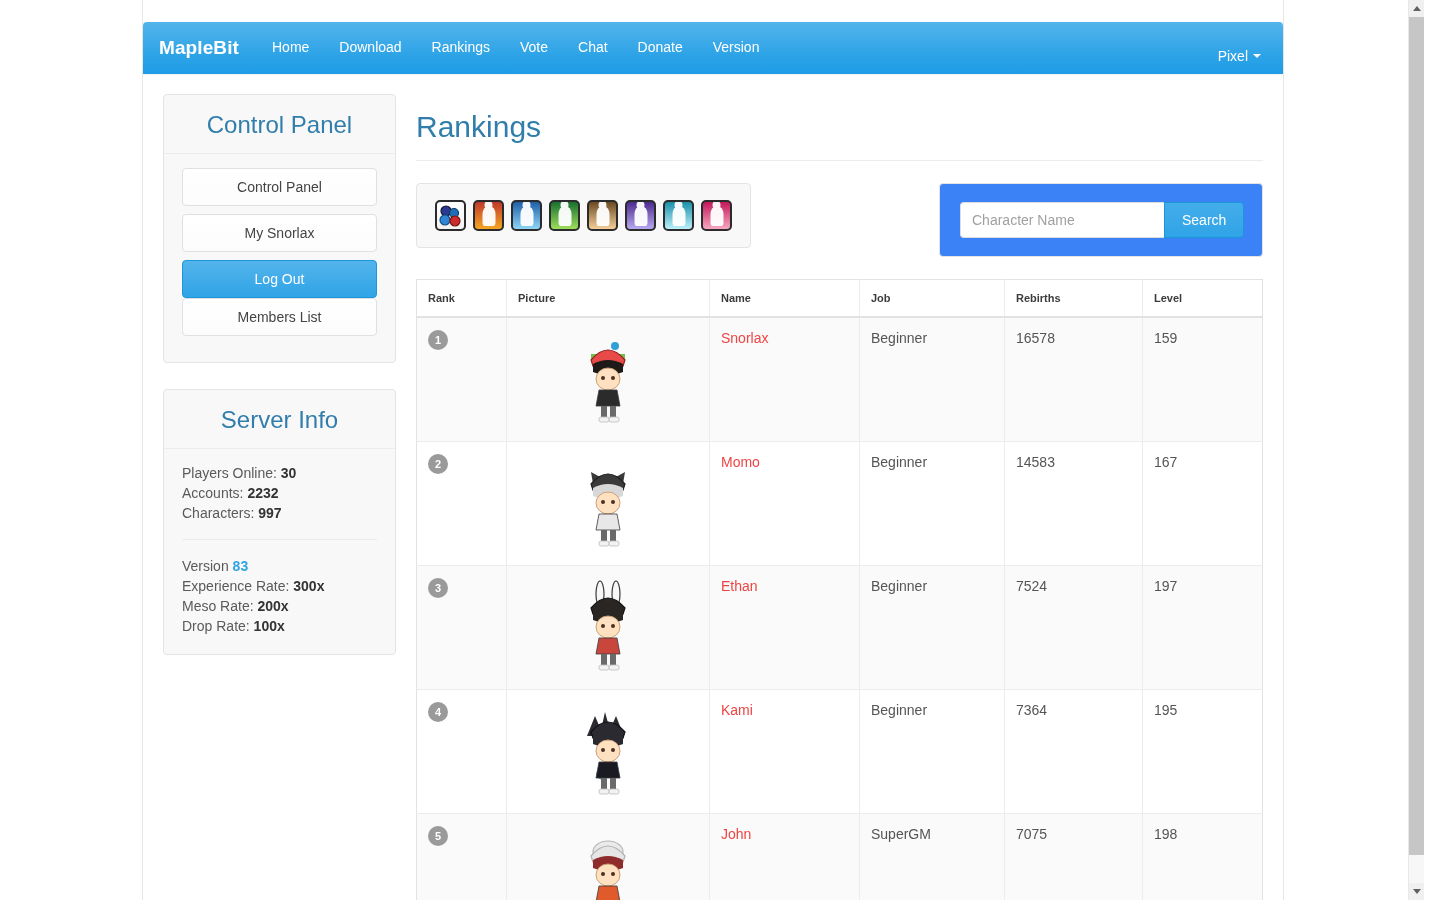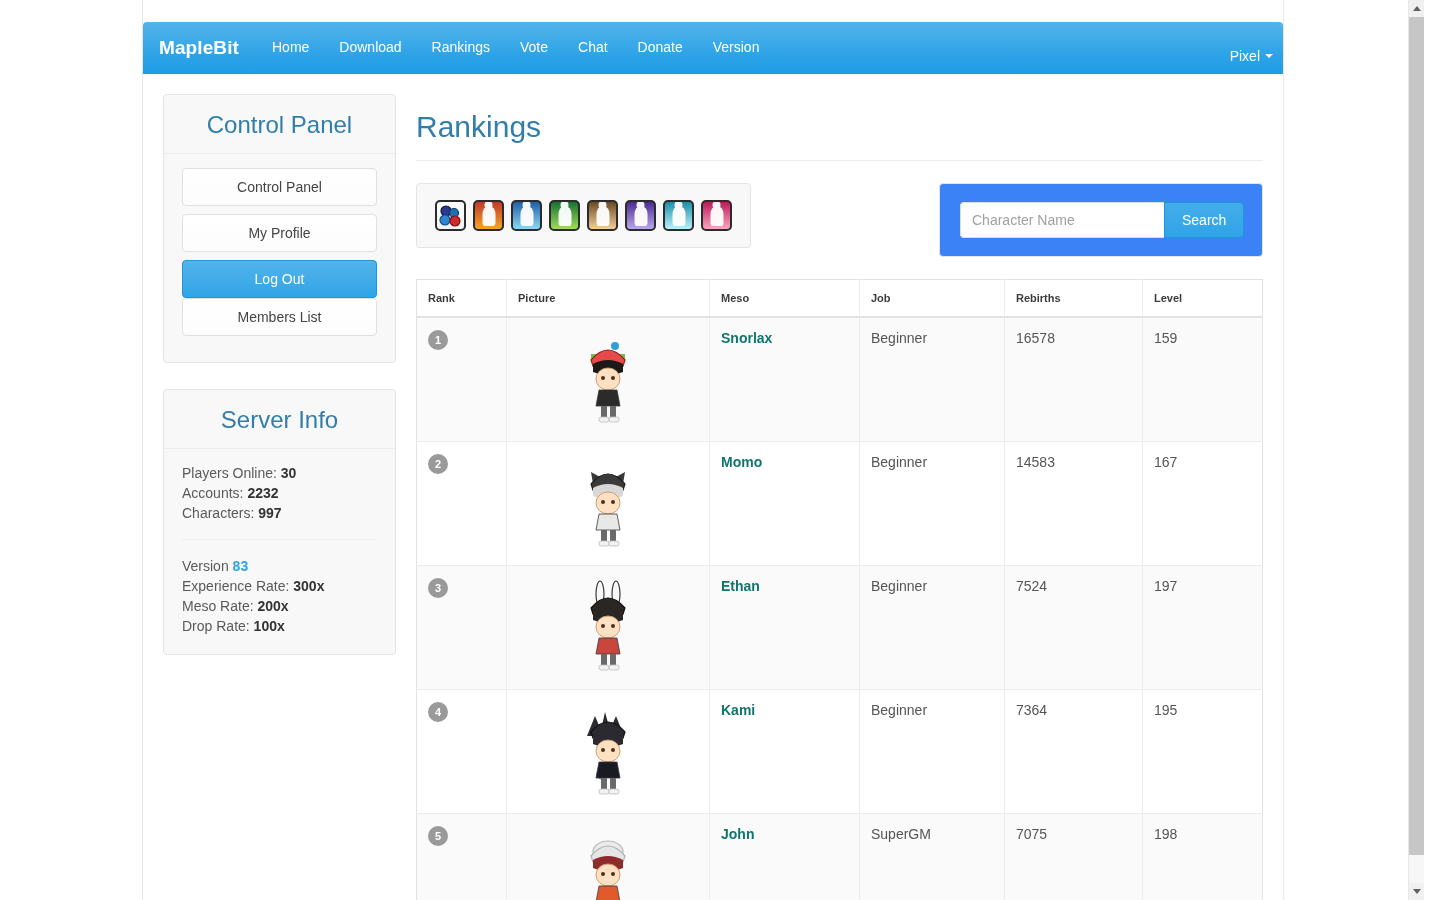--- a/index.html
+++ b/index.html
@@ -103,20 +103,21 @@
     text-decoration: none;
     font-size: 14px;
     line-height: 52px;
     padding: 0 15px;
   }
   #nav-right {
     margin-left: auto;
     display: flex;
     align-items: center;
     height: 36px;
+    padding-right: 12px;
     margin-top: 16px;
   }
   #nav-right a {
     color: #ffffff;
     text-decoration: none;
     font-size: 14px;
     line-height: 52px;
     padding: 0 10px;
     display: flex;
     align-items: center;
@@ -341,24 +342,23 @@
     justify-content: center;
     width: 20px; height: 20px;
     border-radius: 50%;
     background: #9a9a9a;
     color: #ffffff;
     font-size: 11px;
     font-weight: bold;
     line-height: 1;
   }
   .char-name-link {
-    color: #0f766e;
+    color: #ef4444;
     text-decoration: none;
     cursor: pointer;
-    font-weight: bold;
   }
 
   .pic-cell { text-align: center; height: 113px; }
   .avatar-wrap {
     display: inline-block;
     position: relative;
     width: 70px; height: 96px;
   }
   .avatar-wrap svg { display: block; }
 </style>
@@ -405,21 +405,21 @@
     <div id="body-row">
 
       <aside id="sidebar">
 
         <section class="panel">
           <div class="panel-heading">
             <h3 class="panel-title">Control Panel</h3>
           </div>
           <div class="panel-body">
             <button class="btn-block">Control Panel</button>
-            <button class="btn-block">My Profile</button>
+            <button class="btn-block">My Snorlax</button>
             <button class="btn-block btn-primary">Log Out</button>
             <button class="btn-block">Members List</button>
           </div>
         </section>
 
         <section class="panel">
           <div class="panel-heading">
             <h3 class="panel-title">Server Info</h3>
           </div>
           <div class="panel-body">
@@ -494,21 +494,21 @@
               <col class="col-picture">
               <col class="col-name">
             <col class="col-job">
               <col class="col-rebirths">
               <col class="col-level">
           </colgroup>
           <thead>
             <tr>
               <th>Rank</th>
               <th>Picture</th>
-              <th>Meso</th>
+              <th>Name</th>
               <th>Job</th>
               <th>Rebirths</th>
               <th>Level</th>
             </tr>
           </thead>
           <tbody id="rankings-body">
 
           <tr>
                 <td><span class="rank-badge">1</span></td>
                 <td class="pic-cell"><span class="avatar-wrap"><svg width="70" height="96" viewBox="0 0 70 96">

